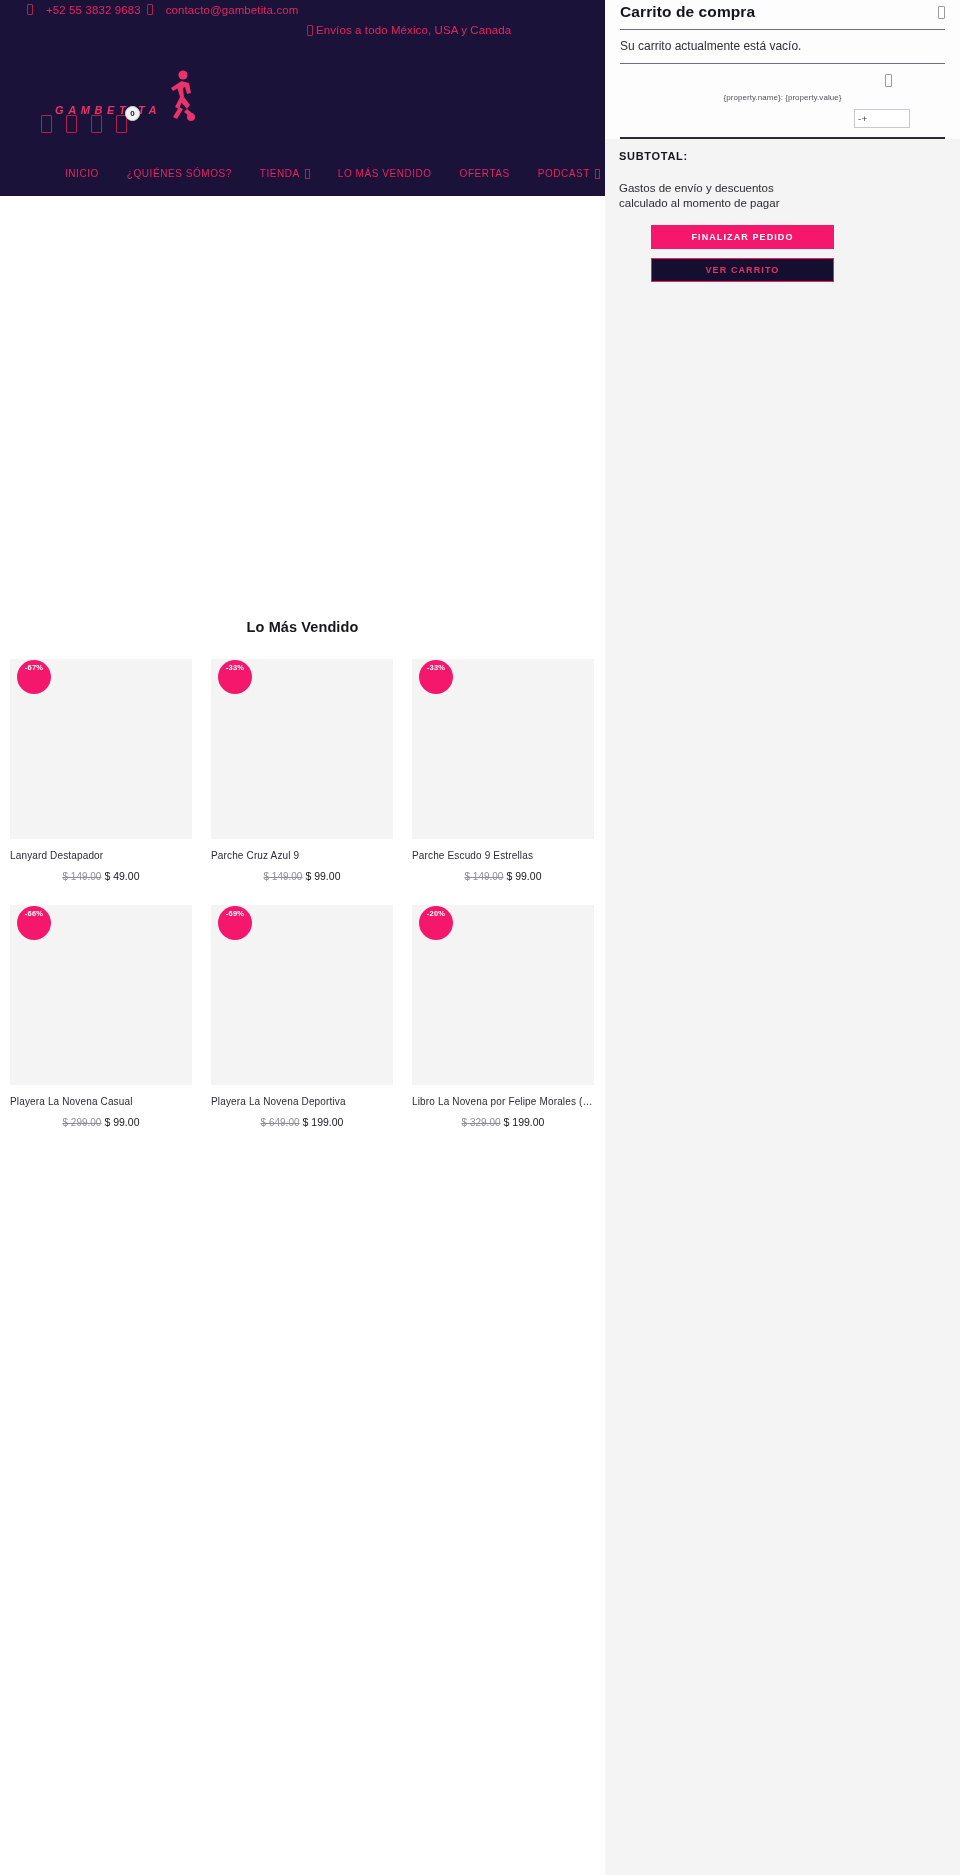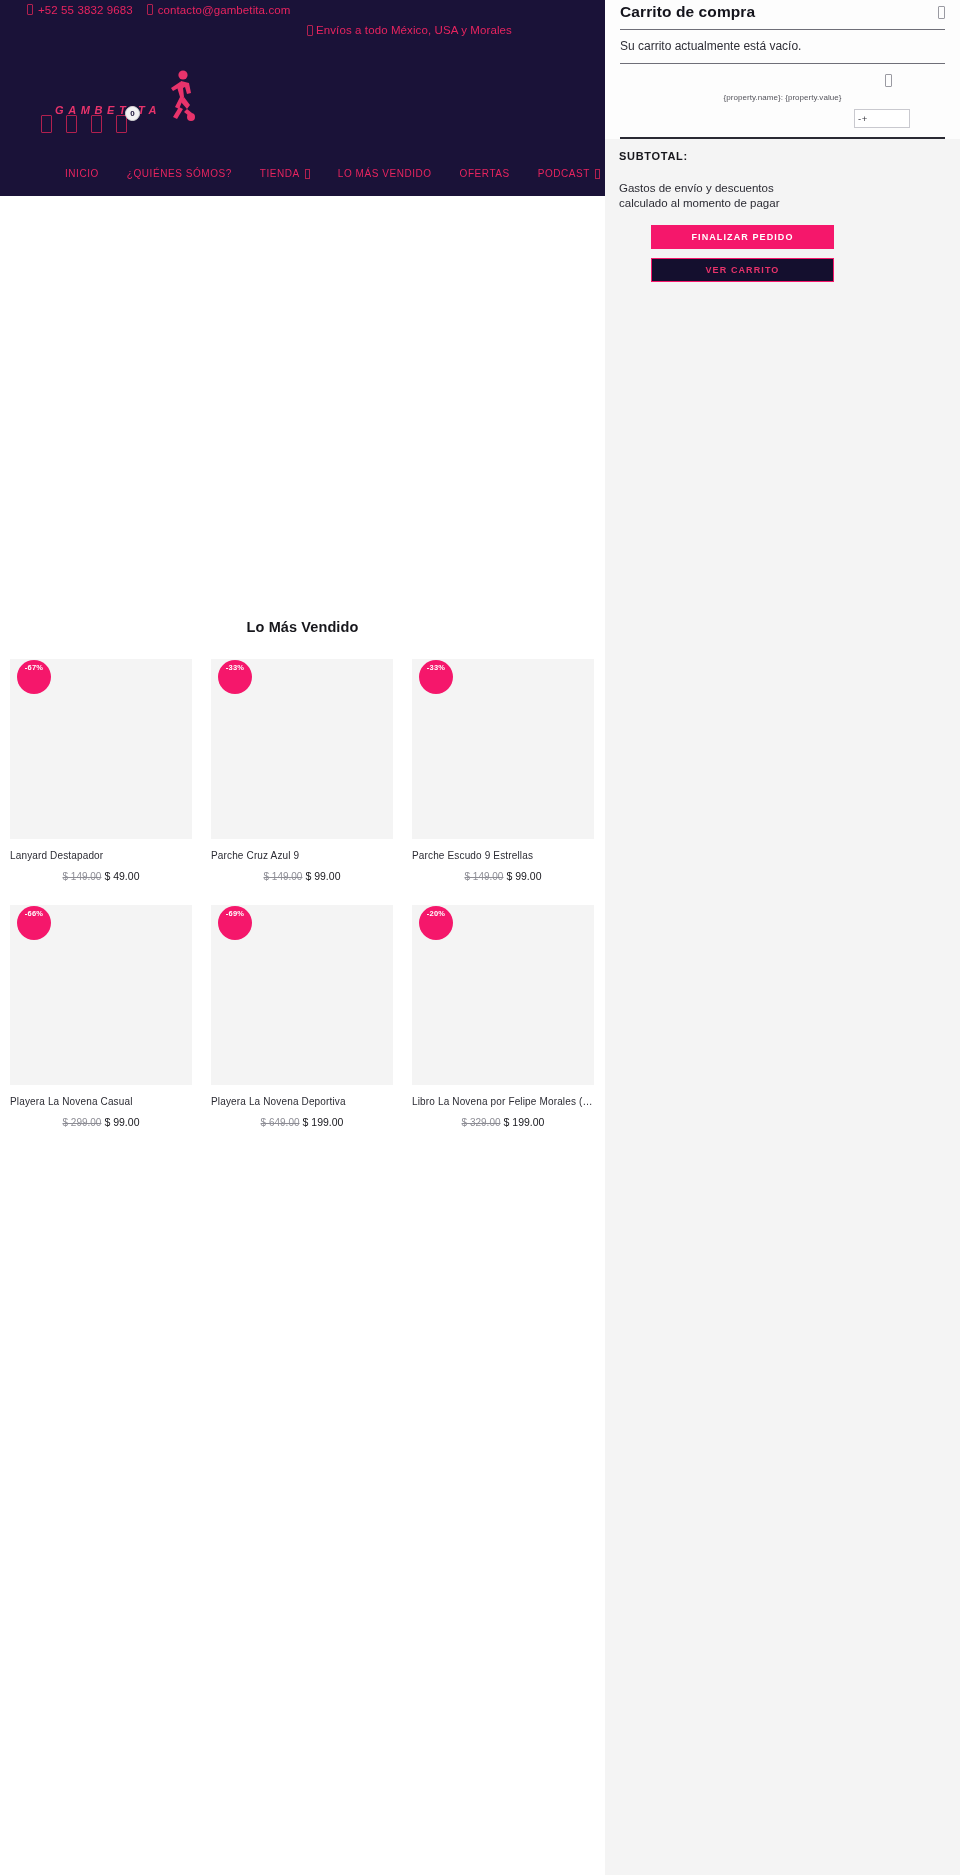--- a/index.html
+++ b/index.html
@@ -28,22 +28,22 @@
     width: 605px; height: 48px;
     color: #e8245f;
     font-size: 11.5px;
     letter-spacing: .1px;
   }
   .topbar-left {
     position: absolute; left: 27px; top: 4px;
     display: flex; align-items: center; gap: 6px;
     white-space: nowrap;
   }
-  .topbar-left .grp { display: flex; align-items: flex-start; gap: 5px; }
-  .topbar-left .grp + .grp { margin-left: 8px; }
+  .topbar-left .grp { display: flex; align-items: flex-start; gap: 13px; }
+  .topbar-left .grp + .grp { }
   .boxglyph {
     display: inline-block;
     width: 6px; height: 11px;
     border: 1px solid #b2204f;
     border-radius: 1px;
   }
   .topbar-ship {
     position: absolute; left: 307px; top: 24px;
     display: flex; align-items: center; gap: 3px;
     font-size: 11.5px;
@@ -267,21 +267,21 @@
             <span class="boxglyph"></span>
             <span>+52 55 3832 9683</span>
           </span>
           <span class="grp">
             <span class="boxglyph"></span>
             <span>contacto@gambetita.com</span>
           </span>
         </div>
         <div class="topbar-ship">
           <span class="boxglyph"></span>
-          <span>Envíos a todo México, USA y Morales</span>
+          <span>Envíos a todo México, USA y Canada</span>
         </div>
       </div>
 
       <div class="brand">
         <span class="brand-word">GAMBETITA</span>
         <svg class="brand-mark" viewBox="0 0 34 56">
           <g fill="#e8336b">
             <circle cx="20" cy="6" r="4.6"></circle>
             <path d="M18 12 L26 14 L28 24 L24 25 L22 18 L20 19 L21 28 L16 40 L12 38 L17 28 L14 18 Z"></path>
             <path d="M16 38 L20 40 L14 50 L10 48 Z"></path>

